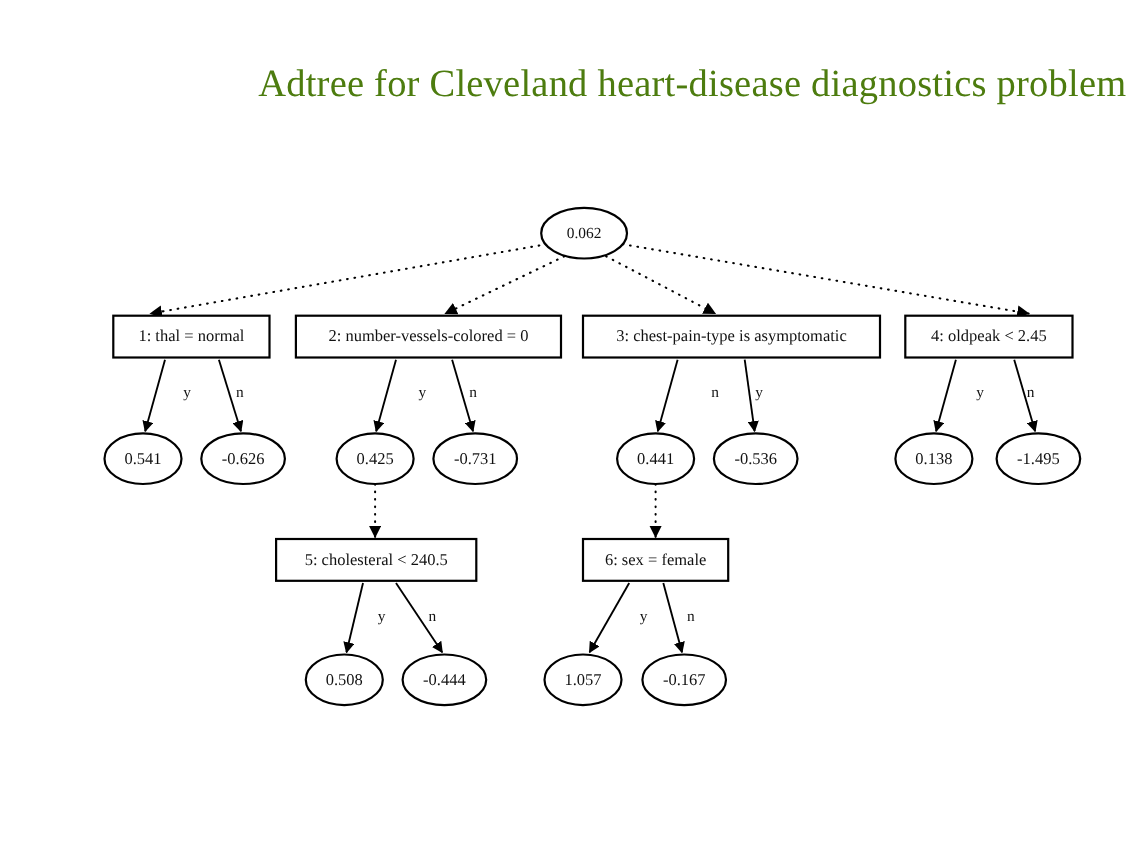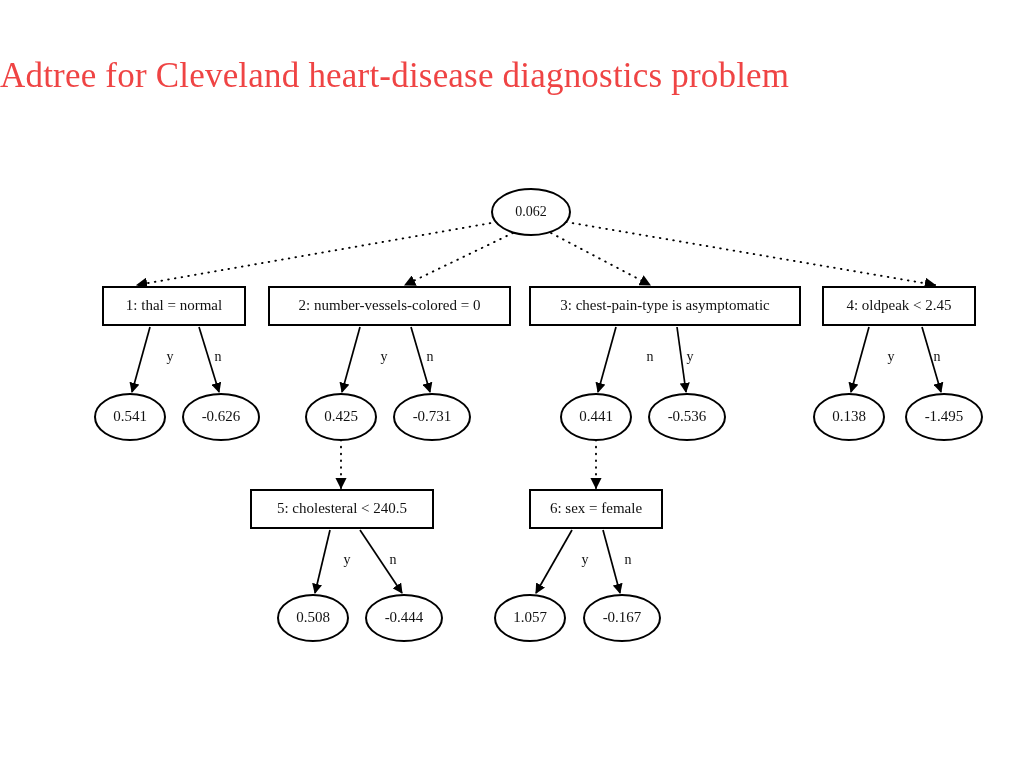--- a/index.html
+++ b/index.html
@@ -17,26 +17,26 @@
     position: relative;
     width: 1024px;
     height: 768px;
     background: #ffffff;
   }
   #slide-title {
     position: absolute;
     left: 0;
     top: 56px;
     width: 1024px;
-    text-align: left;
+    text-align: right;
     font-family: "Liberation Serif", "DejaVu Serif", serif;
     font-size: 35px;
     font-weight: normal;
     letter-spacing: 0.2px;
-    color: #ef4444;
+    color: #4d7c0f;
     white-space: nowrap;
   }
   #tree-svg {
     position: absolute;
     left: 0;
     top: 0;
   }
   .node-box {
     fill: #ffffff;
     stroke: #000000;

